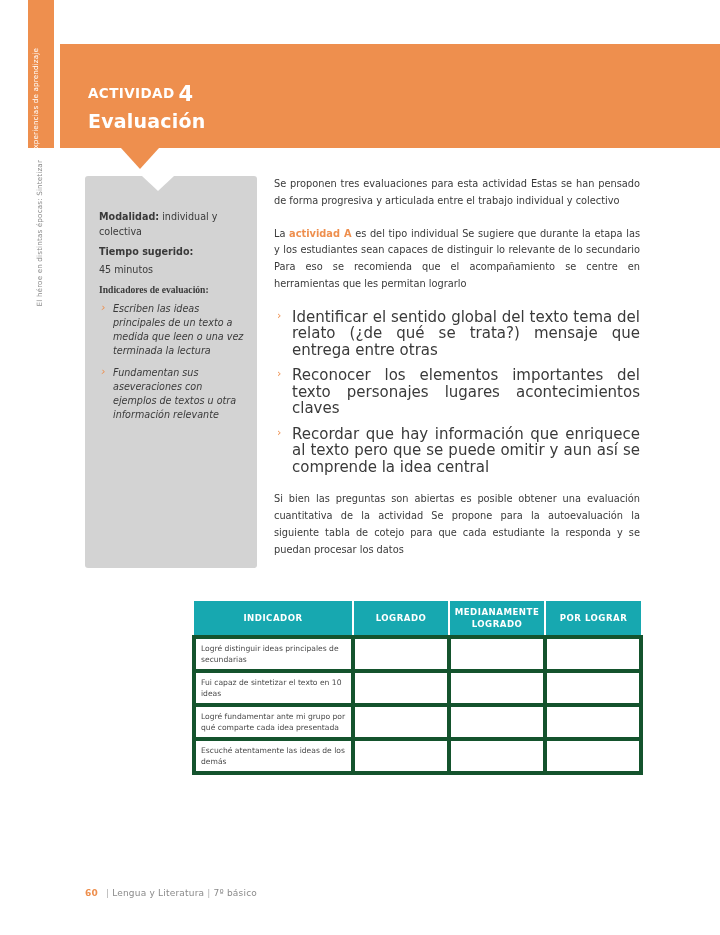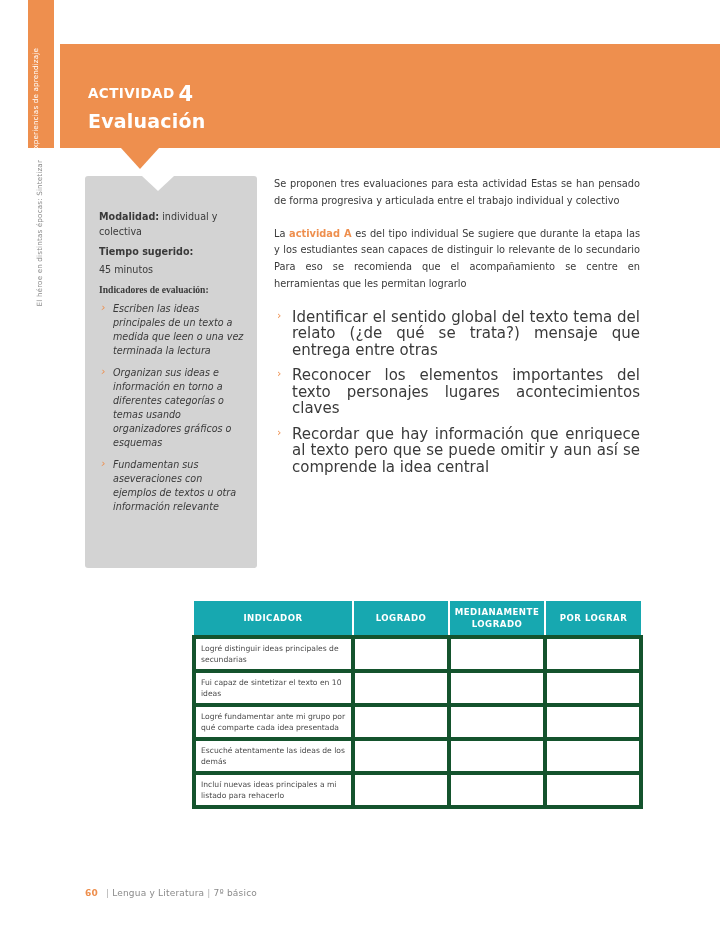--- a/index.html
+++ b/index.html
@@ -262,36 +262,36 @@
 
   <div class="ib-line">
     <b>Tiempo sugerido:</b>
   </div>
   <div class="ib-line ib-sub">45 minutos</div>
 
   <div class="ib-heading">Indicadores de evaluación:</div>
 
   <ul class="ib-bullets">
     <li>Escriben las ideas principales de un texto a medida que leen o una vez terminada la lectura</li>
-    <li>Organizan sus ideas e información en torno a diferentes categorías o temas  usando organizadores gráficos o esquemas</li>
     <li>Fundamentan sus aseveraciones con ejemplos de textos u otra información relevante</li>
   </ul>
 </div>
 
 <div class="main-col">
   <p class="para">Se proponen tres evaluaciones para esta actividad  Estas se han pensado de  forma progresiva y articulada entre el trabajo individual y colectivo</p>
 
   <p class="para"><span>La </span><span class="accent">actividad A</span><span> es del tipo individual  Se sugiere que durante la etapa las y los estudiantes sean capaces de distinguir lo relevante de lo secundario  Para eso  se recomienda que el acompañamiento se centre en herramientas que les permitan lograrlo</span></p>
 
   <ul class="main-bullets">
     <li>Identificar el sentido global del texto  tema del relato (¿de qué se trata?)  mensaje que entrega  entre otras</li>
     <li>Reconocer los elementos importantes del texto  personajes  lugares  acontecimientos claves</li>
     <li>Recordar que hay información que enriquece al texto  pero que se puede omitir y aun así se comprende la idea central</li>
   </ul>
 
+  <p class="para">Si bien las preguntas son abiertas  es posible obtener una evaluación cuantitativa de la actividad  Se propone para la autoevaluación la siguiente tabla de cotejo para que cada estudiante la responda y se puedan procesar los datos</p>
 </div>
 
 <table class="cotejo">
   <colgroup>
     <col class="col-ind">
       <col class="col-log">
       <col class="col-med">
       <col class="col-por">
   </colgroup>
   <thead>
@@ -320,24 +320,18 @@
       <td></td>
       <td></td>
       <td></td>
     </tr>
     <tr>
       <td class="ind">Escuché atentamente las ideas de los demás</td>
       <td></td>
       <td></td>
       <td></td>
     </tr>
-    <tr>
-      <td class="ind">Incluí nuevas ideas principales a mi listado para rehacerlo</td>
-      <td></td>
-      <td></td>
-      <td></td>
-    </tr>
   </tbody>
 </table>
 
 <div class="footer">
   <span class="folio">60</span><span class="fsep">|</span><span>Lengua y Literatura</span><span class="fsep">|</span><span>7º básico</span>
 </div>
 
 </body></html>

